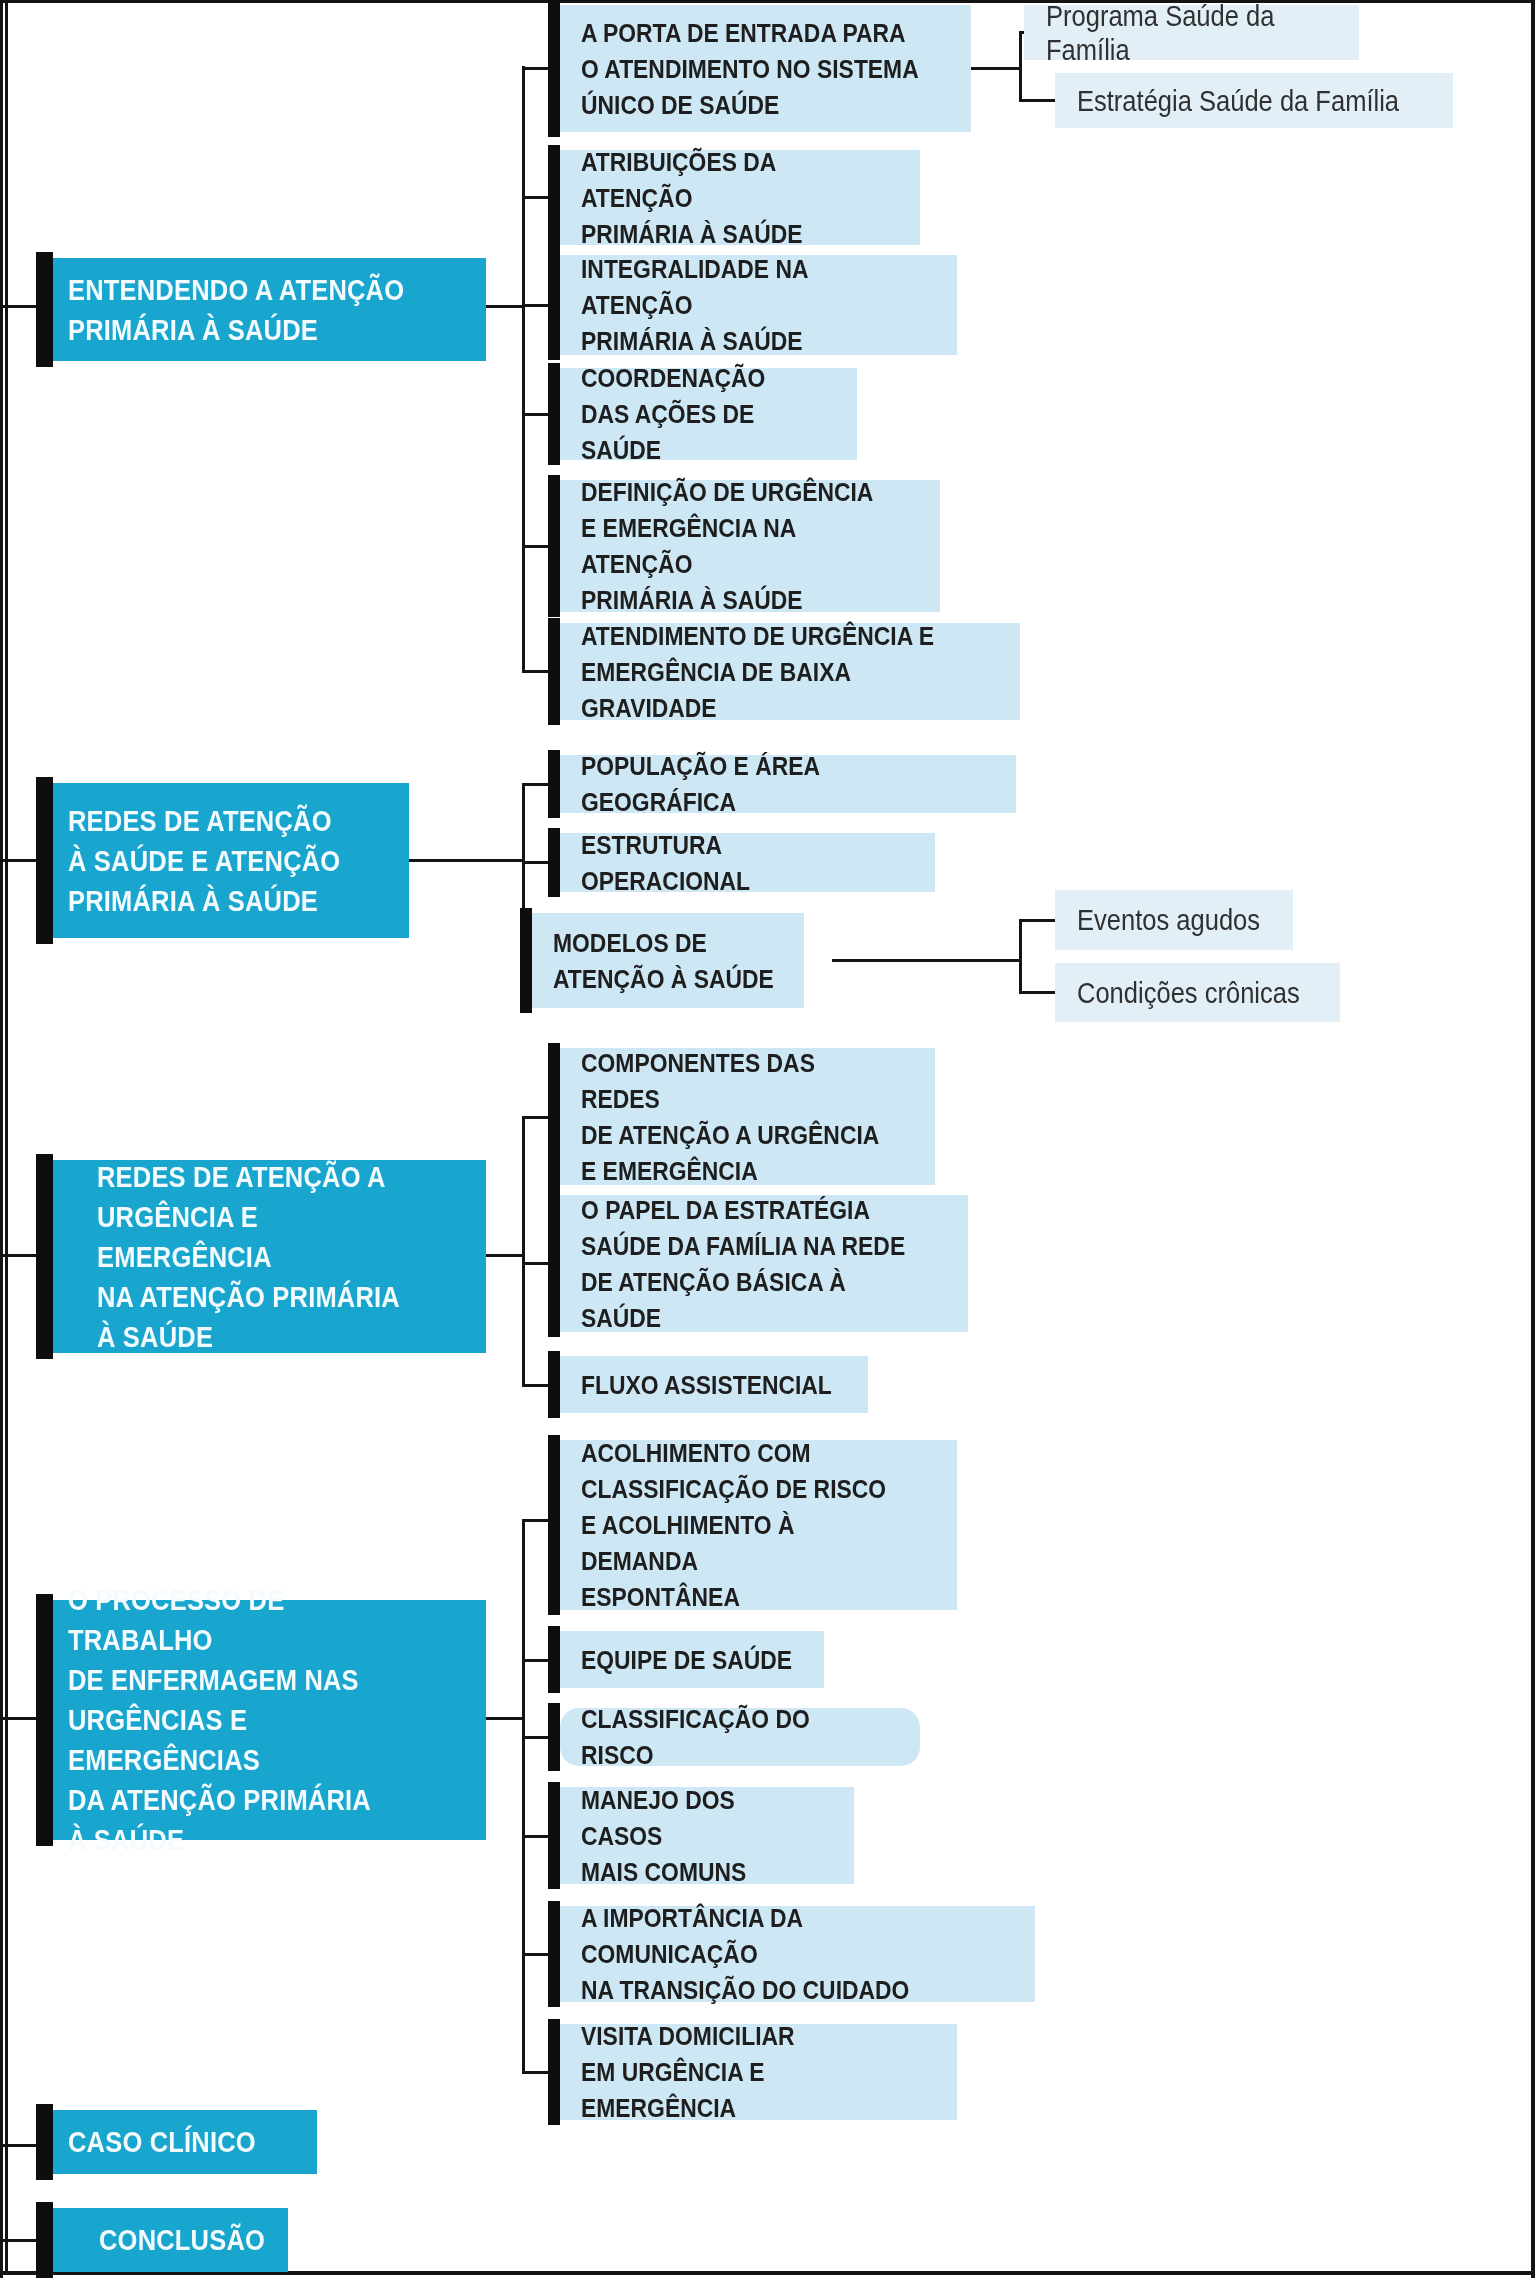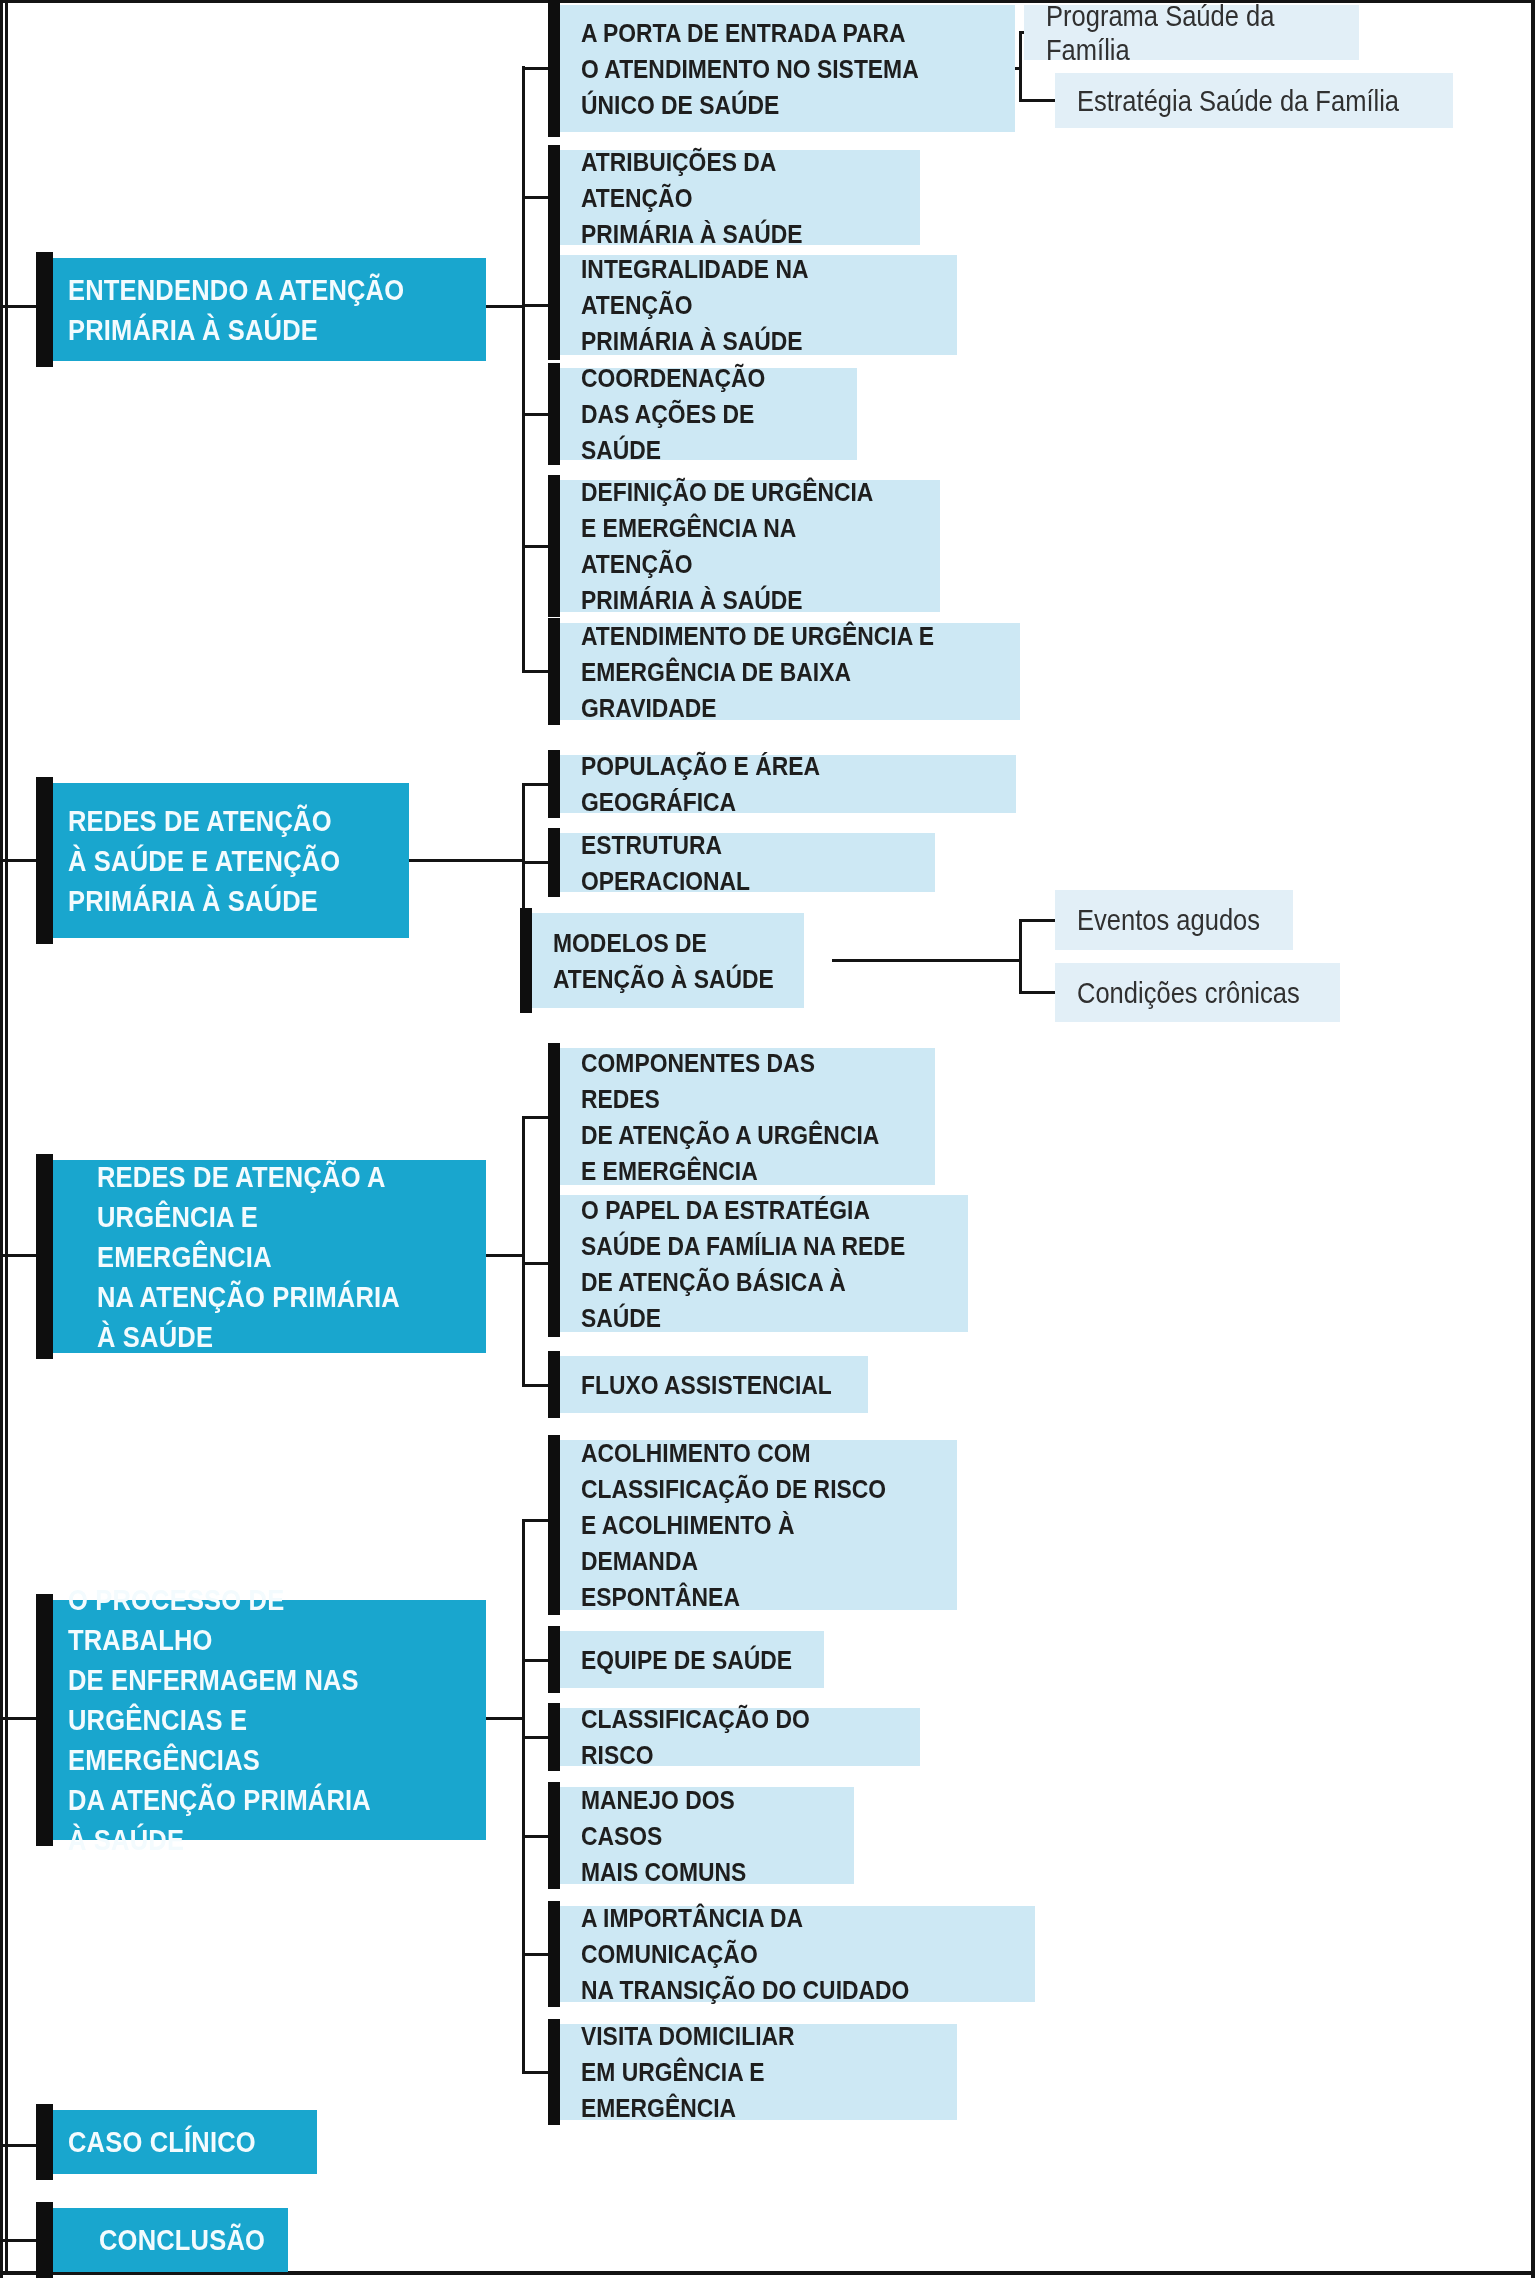--- a/index.html
+++ b/index.html
@@ -112,21 +112,21 @@
   </div>
   <div class="node n-main" style="left:53px;top:2110px;width:264px;height:64px;">
     <div class="bar"></div>
     <span class="lbl">CASO CLÍNICO</span>
   </div>
   <div class="node n-main" style="left:53px;top:2208px;width:235px;height:64px;justify-content:flex-end;">
     <div class="bar"></div>
     <span class="lbl">CONCLUSÃO</span>
   </div>
 
-  <div class="node n-l2" style="left:560px;top:5px;width:455px;height:127px;">
+  <div class="node n-l2" style="left:560px;top:5px;width:411px;height:127px;">
     <div class="bar"></div>
     <span class="lbl">A PORTA DE ENTRADA PARA
 O ATENDIMENTO NO SISTEMA
 ÚNICO DE SAÚDE</span>
   </div>
   <div class="node n-l2" style="left:560px;top:150px;width:360px;height:95px;">
     <div class="bar"></div>
     <span class="lbl">ATRIBUIÇÕES DA ATENÇÃO
 PRIMÁRIA À SAÚDE</span>
   </div>
@@ -187,21 +187,21 @@
     <div class="bar"></div>
     <span class="lbl">ACOLHIMENTO COM
 CLASSIFICAÇÃO DE RISCO
 E ACOLHIMENTO À DEMANDA
 ESPONTÂNEA</span>
   </div>
   <div class="node n-l2" style="left:560px;top:1631px;width:264px;height:57px;">
     <div class="bar"></div>
     <span class="lbl">EQUIPE DE SAÚDE</span>
   </div>
-  <div class="node n-l2" style="left:560px;top:1708px;width:360px;height:58px;">
+  <div class="node n-l2" style="left:560px;top:1708px;width:360px;height:58px;border-radius:19px;">
     <div class="bar"></div>
     <span class="lbl">CLASSIFICAÇÃO DO RISCO</span>
   </div>
   <div class="node n-l2" style="left:560px;top:1787px;width:294px;height:97px;">
     <div class="bar"></div>
     <span class="lbl">MANEJO DOS CASOS
 MAIS COMUNS</span>
   </div>
   <div class="node n-l2" style="left:560px;top:1906px;width:475px;height:96px;">
     <div class="bar"></div>

